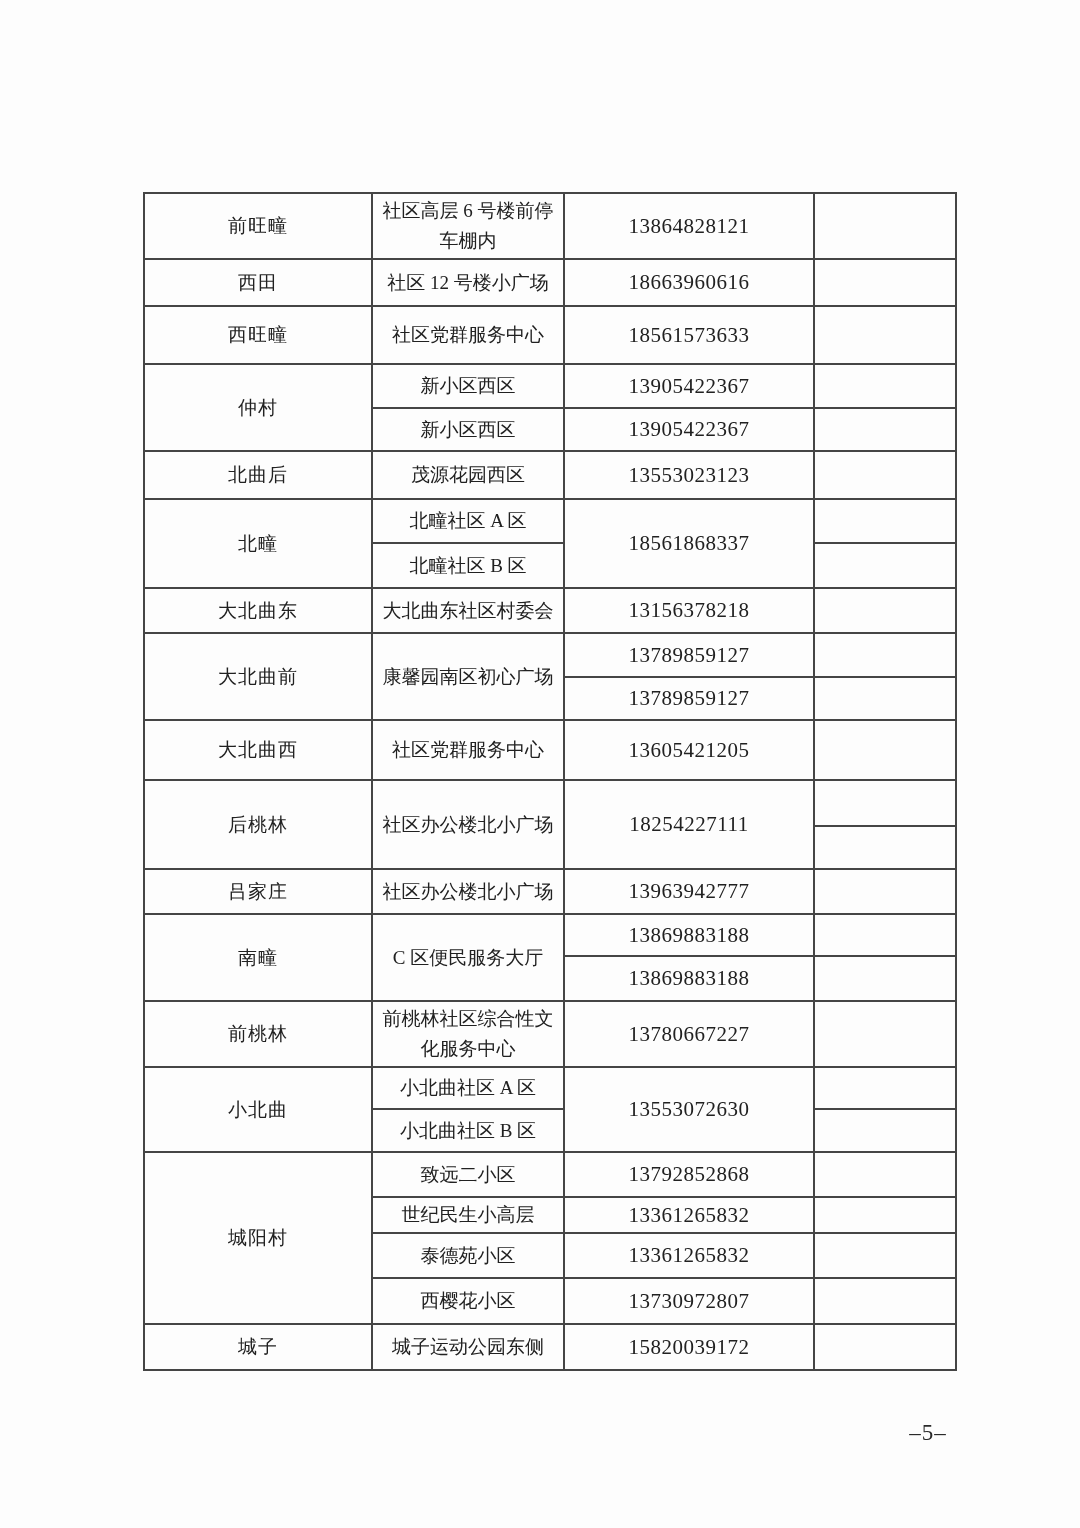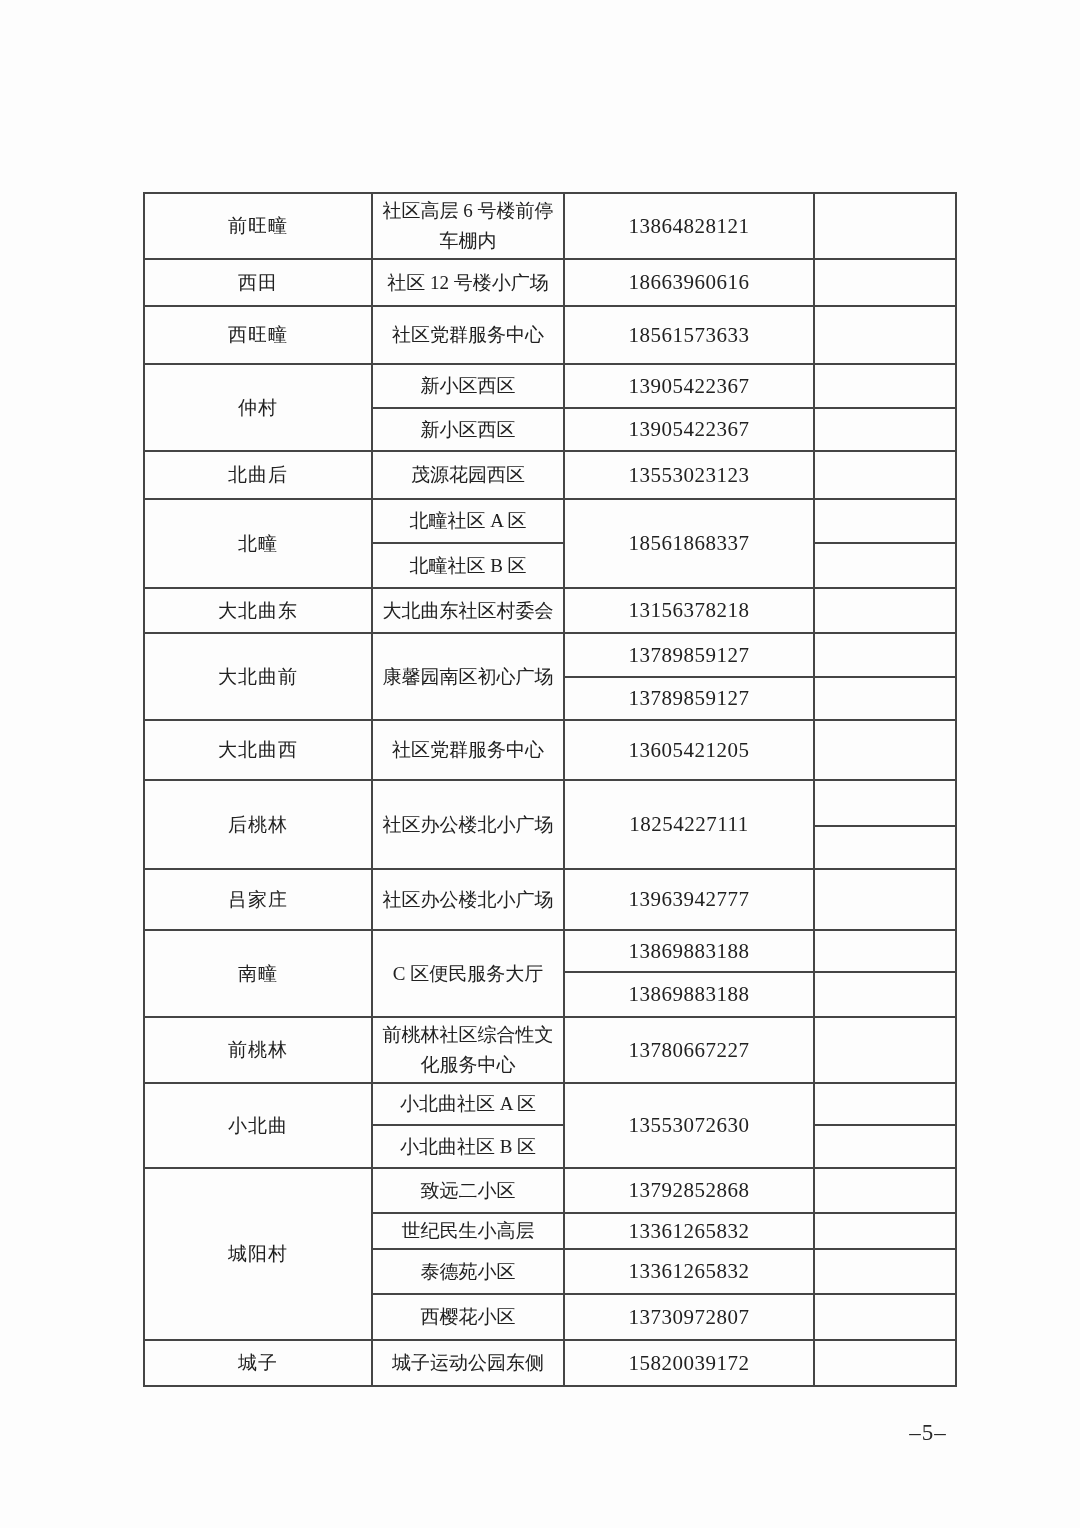--- a/index.html
+++ b/index.html
@@ -142,21 +142,21 @@
       </tr>
       <tr style="height:46px">
         <td class="name" rowspan="2">后桃林</td>
         <td class="loc" rowspan="2">社区办公楼北小广场</td>
         <td class="phone" rowspan="2">18254227111</td>
         <td class="note"></td>
       </tr>
       <tr style="height:43px">
         <td class="note"></td>
       </tr>
-      <tr style="height:61px">
+      <tr style="height:45px">
         <td class="name">吕家庄</td>
         <td class="loc">社区办公楼北小广场</td>
         <td class="phone">13963942777</td>
         <td class="note"></td>
       </tr>
       <tr style="height:42px">
         <td class="name" rowspan="2">南疃</td>
         <td class="loc" rowspan="2">C 区便民服务大厅</td>
         <td class="phone">13869883188</td>
         <td class="note"></td>

